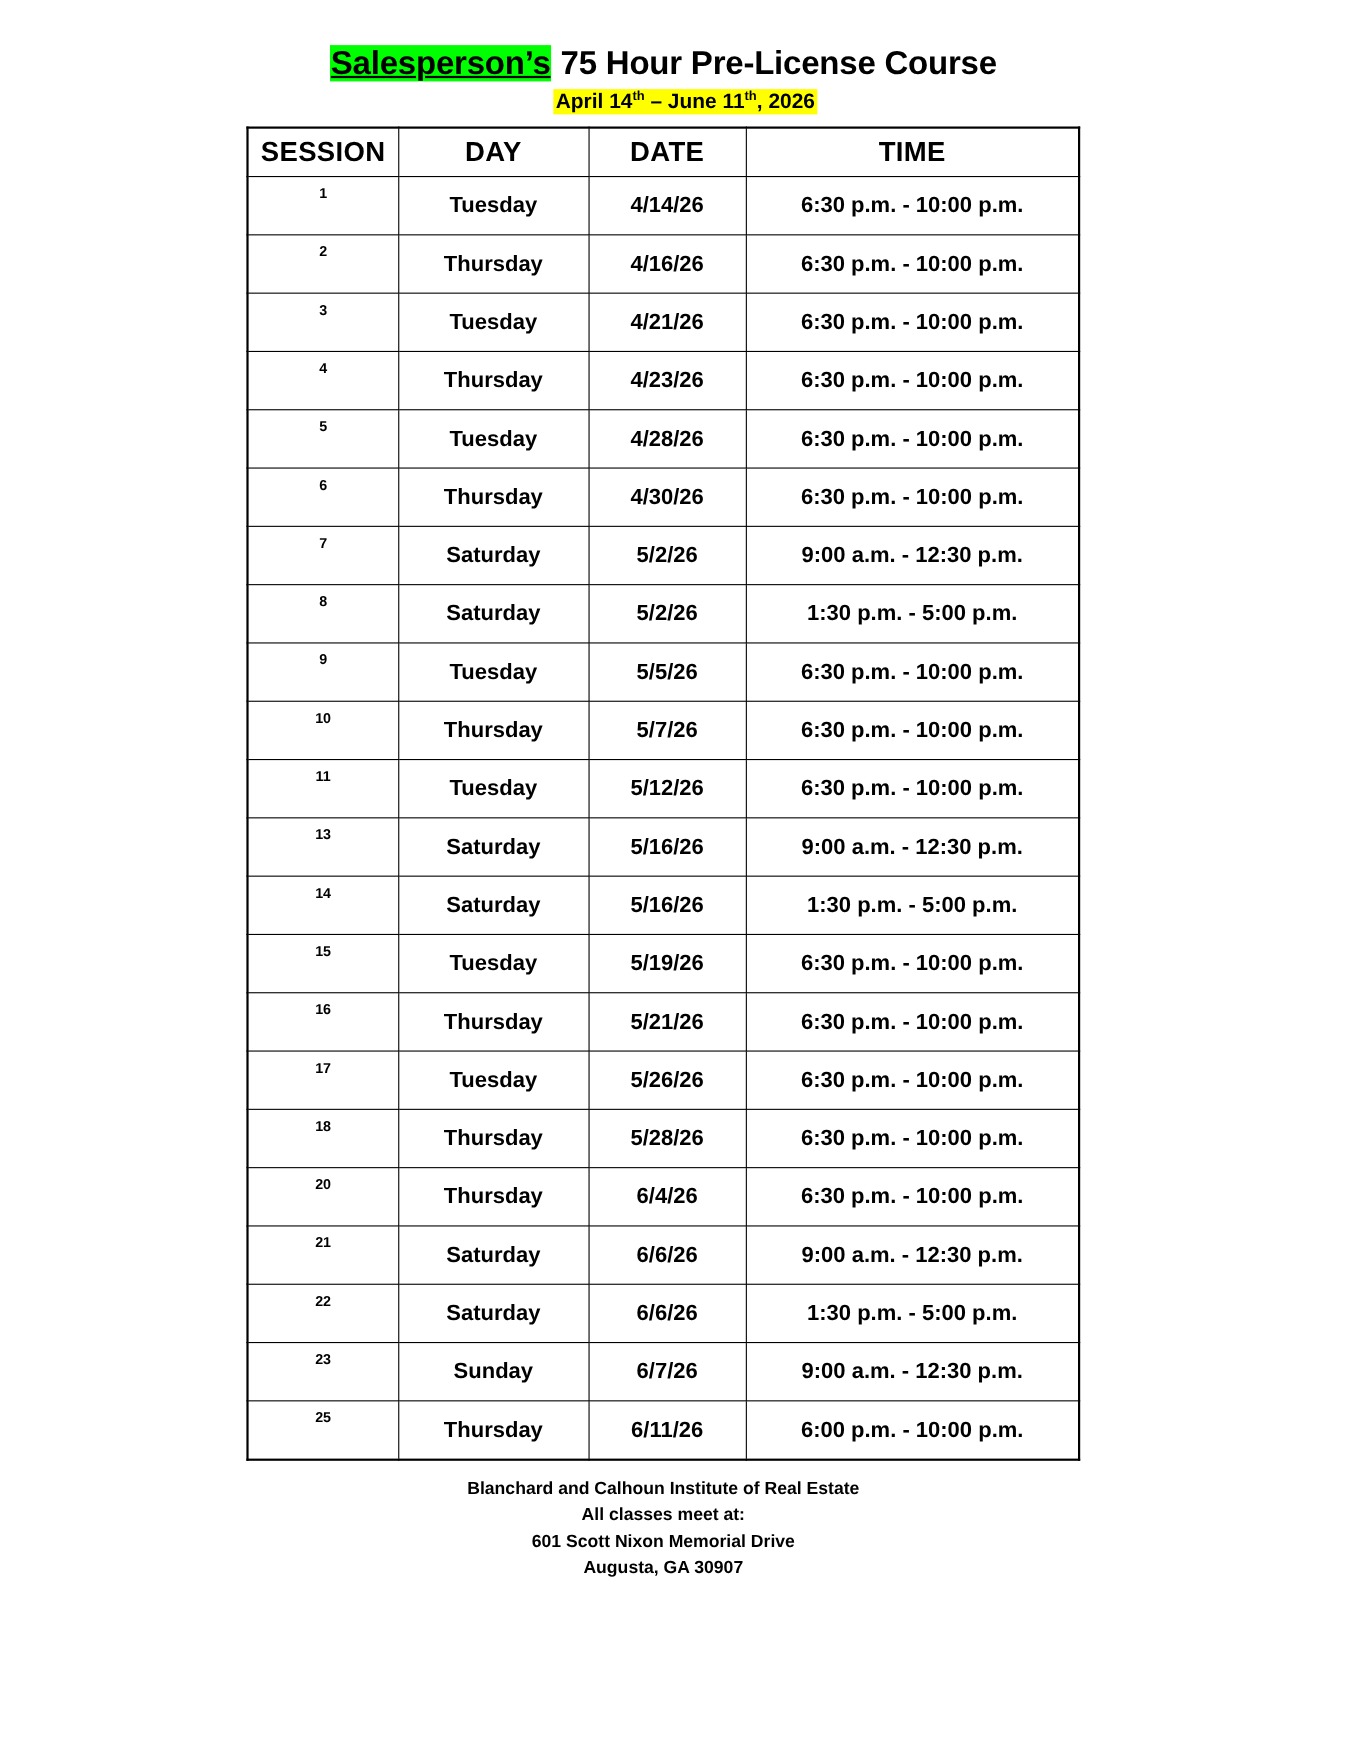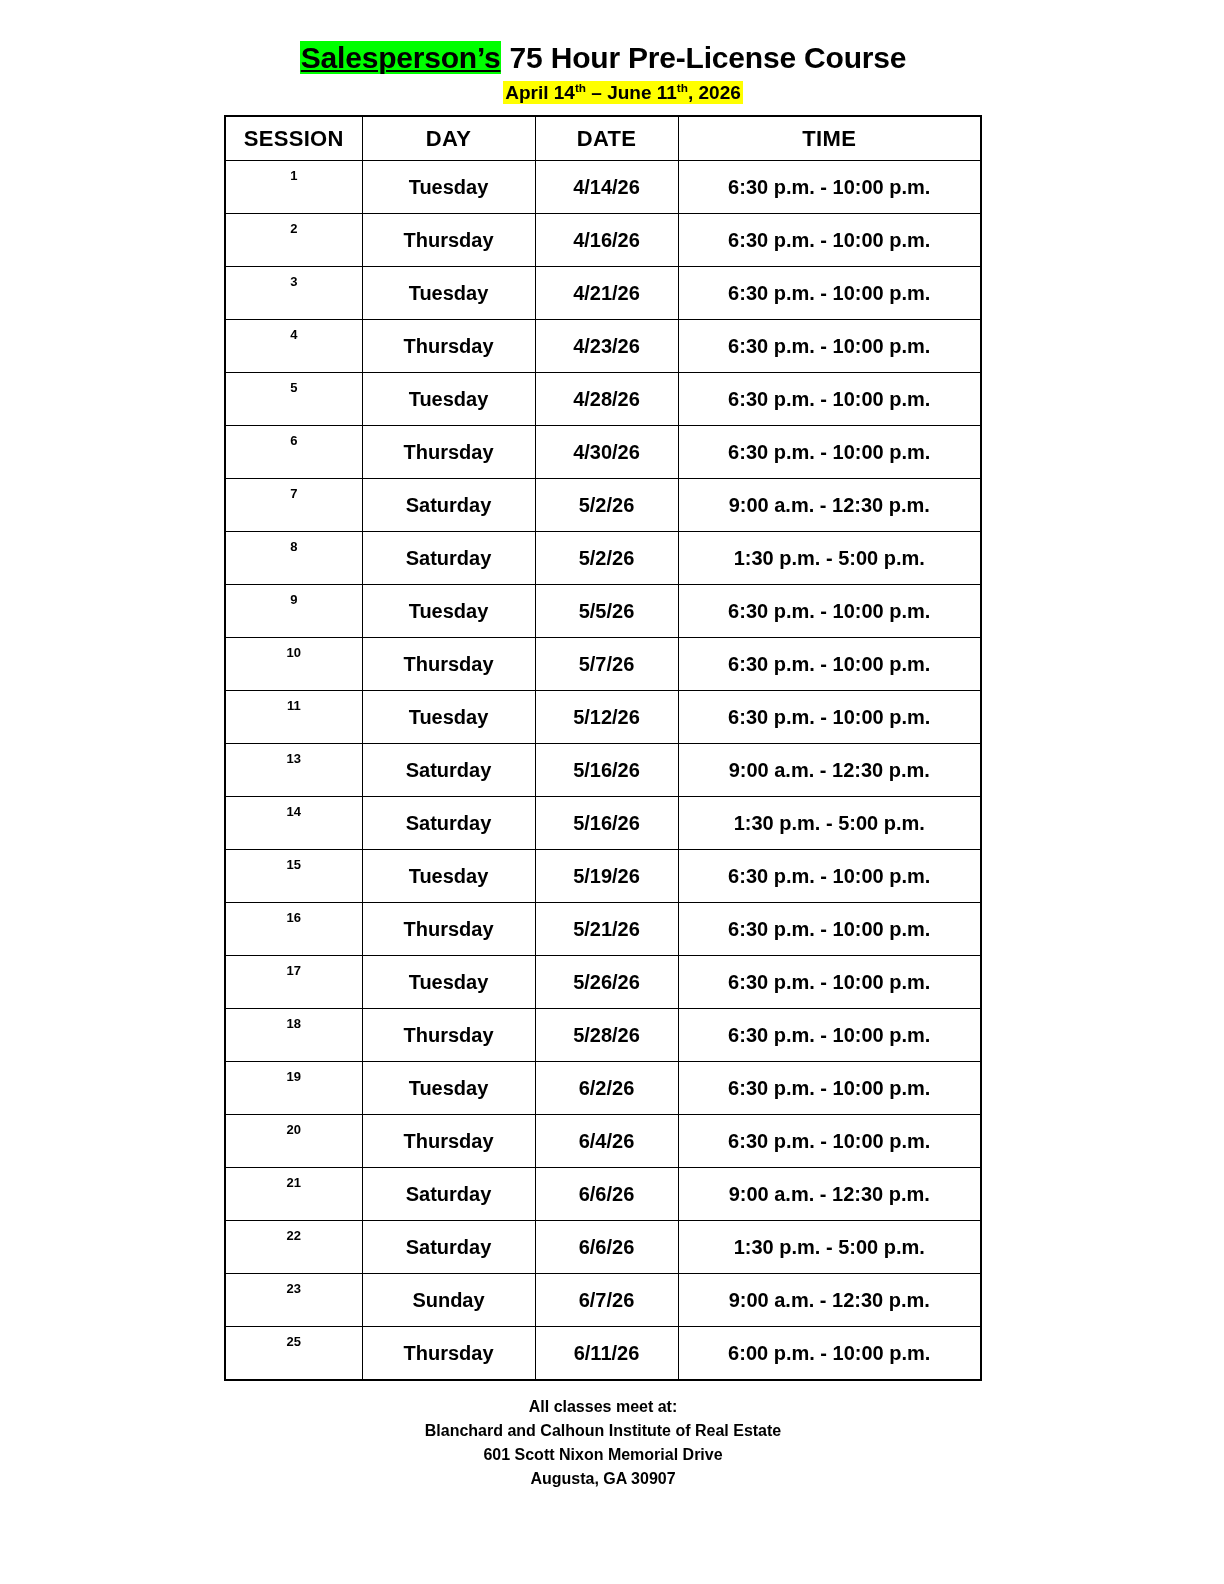--- a/index.html
+++ b/index.html
@@ -78,21 +78,21 @@
 
   table.schedule th,
   table.schedule td {
     border: 1.5px solid #000000;
     text-align: center;
     font-weight: bold;
     padding: 0;
   }
   table.schedule thead th {
     height: 43px;
-    font-size: 22px;
+    font-size: 25px;
     letter-spacing: 0.3px;
     vertical-align: middle;
   }
   table.schedule tbody td {
     height: 45px;
     font-size: 20px;
     vertical-align: middle;
     white-space: nowrap;
   }
   table.schedule tbody td.session-cell {
@@ -238,26 +238,20 @@
             <td class="date-cell">5/26/26</td>
             <td class="time-cell">6:30 p.m. - 10:00 p.m.</td>
           </tr>
           <tr>
             <td class="session-cell">18</td>
             <td class="day-cell">Thursday</td>
             <td class="date-cell">5/28/26</td>
             <td class="time-cell">6:30 p.m. - 10:00 p.m.</td>
           </tr>
           <tr>
-            <td class="session-cell">19</td>
-            <td class="day-cell">Tuesday</td>
-            <td class="date-cell">6/2/26</td>
-            <td class="time-cell">6:30 p.m. - 10:00 p.m.</td>
-          </tr>
-          <tr>
             <td class="session-cell">20</td>
             <td class="day-cell">Thursday</td>
             <td class="date-cell">6/4/26</td>
             <td class="time-cell">6:30 p.m. - 10:00 p.m.</td>
           </tr>
           <tr>
             <td class="session-cell">21</td>
             <td class="day-cell">Saturday</td>
             <td class="date-cell">6/6/26</td>
             <td class="time-cell">9:00 a.m. - 12:30 p.m.</td>
@@ -278,20 +272,20 @@
             <td class="session-cell">25</td>
             <td class="day-cell">Thursday</td>
             <td class="date-cell">6/11/26</td>
             <td class="time-cell">6:00 p.m. - 10:00 p.m.</td>
           </tr>
         </tbody>
     </table>
   </div>
 
   <div class="footer">
+    <div>Blanchard and Calhoun Institute of Real Estate</div>
     <div>All classes meet at:</div>
-    <div>Blanchard and Calhoun Institute of Real Estate</div>
     <div>601 Scott Nixon Memorial Drive</div>
     <div>Augusta, GA 30907</div>
 
   </div>
 
 </div>
 
 </body></html>

